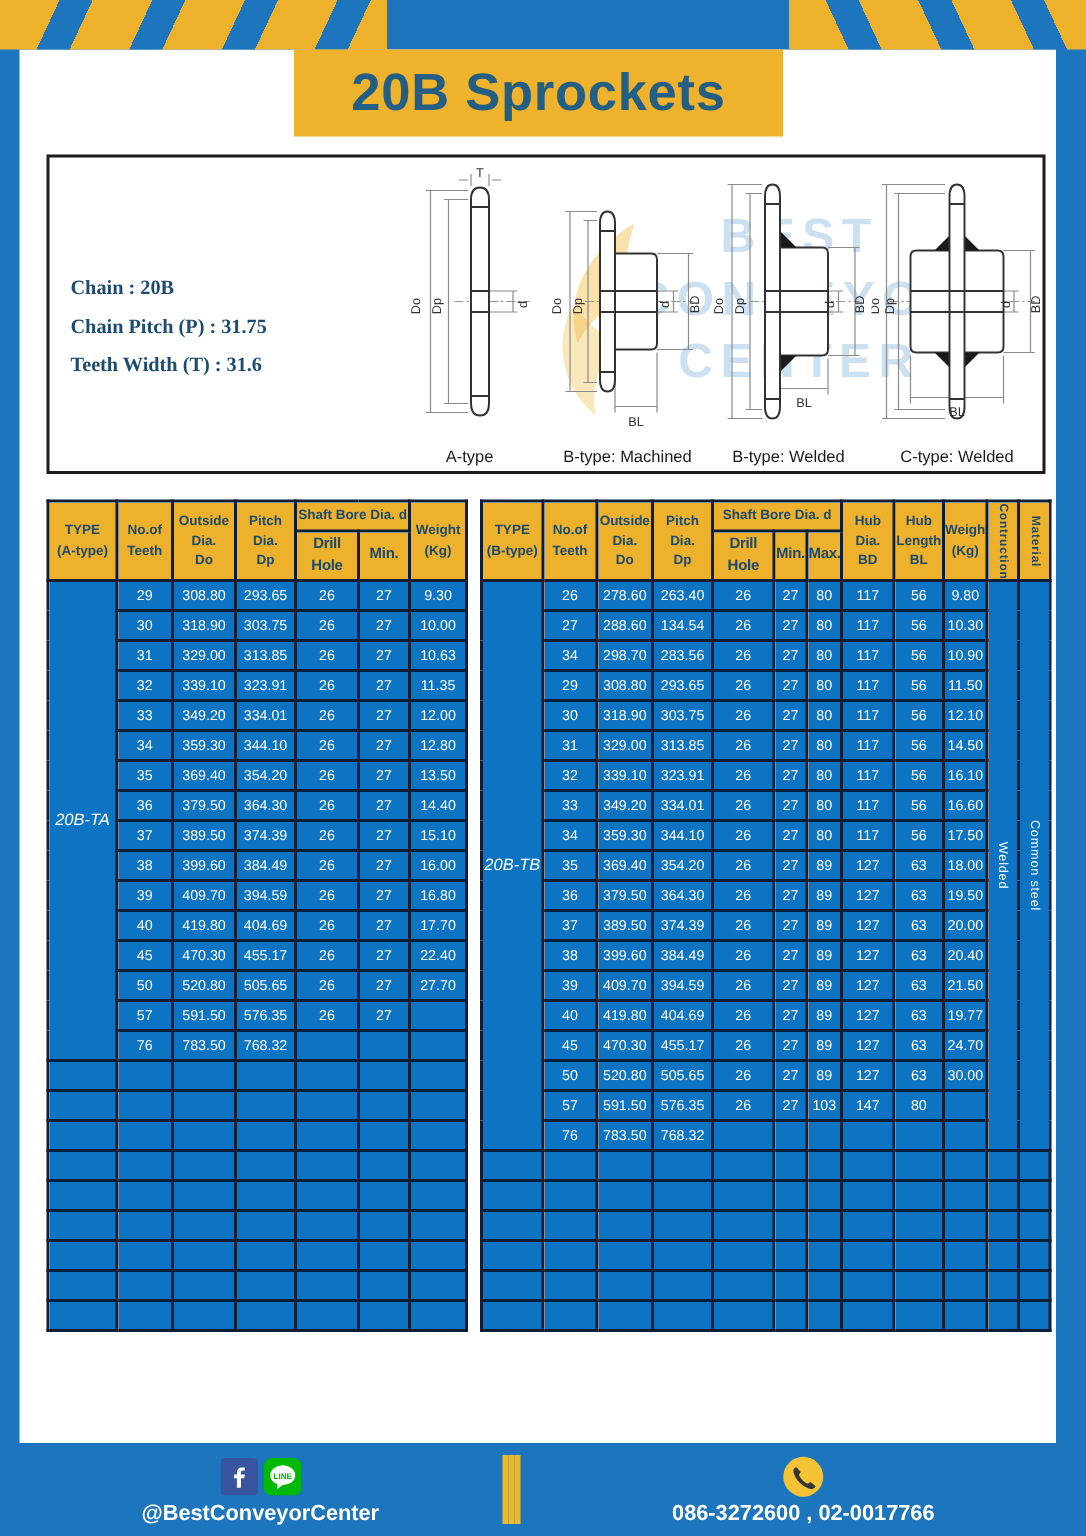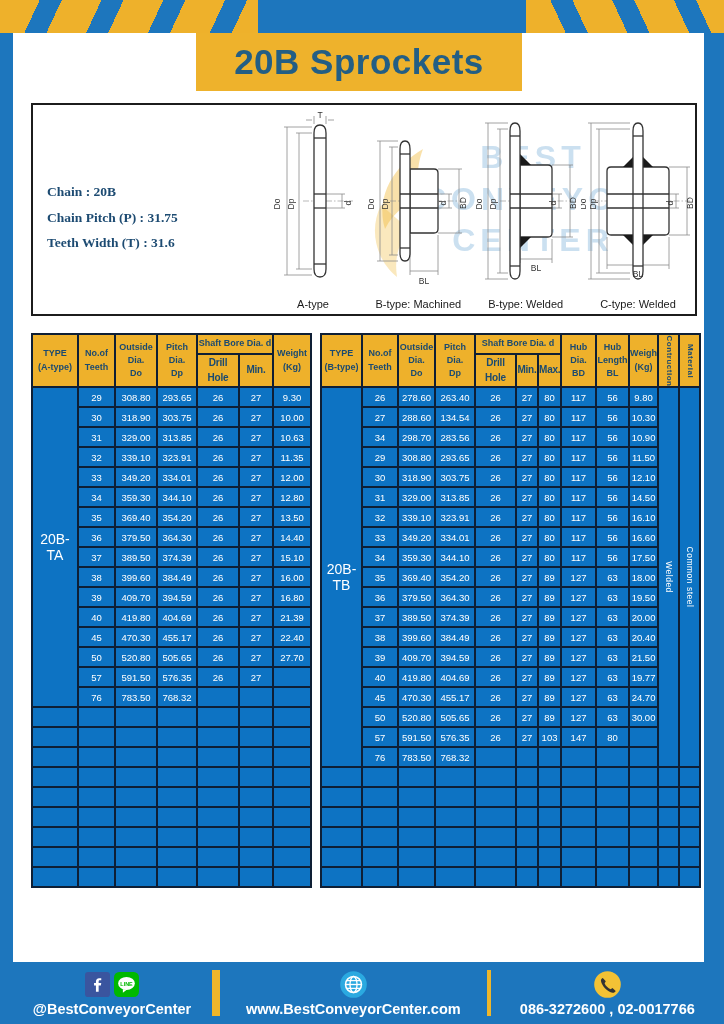--- a/index.html
+++ b/index.html
@@ -45,21 +45,21 @@
   table.tbl{border-collapse:collapse;table-layout:fixed;}
   #table-a{width:280px;}
   #table-b{width:379px;margin-left:8px;}
   .tbl th,.tbl td{border:2px solid #0e1f35;overflow:hidden;box-sizing:border-box;}
   .tbl th{background:#eeb12b;color:#1b4a70;font-weight:bold;font-size:9px;
           line-height:1.45;text-align:center;padding:1px 0;}
   .tbl thead tr:first-child th{height:20px;}
   .tbl thead tr:last-child th{height:22px;font-size:10px;letter-spacing:-0.2px;text-align:center;}
   .tbl td{background:#0d73c3;color:#fff;font-size:9.5px;text-align:center;
           height:20px;padding:0;vertical-align:middle;}
-  .tbl td.type-cell{font-size:14px;}
+  .tbl td.type-cell{font-size:11px;font-style:italic;}
   .vcell{position:relative;}
   .vcell .vert{position:absolute;top:50%;left:50%;transform:translate(-50%,-50%) rotate(90deg);
                white-space:nowrap;font-size:8px;letter-spacing:.5px;}
   td.vcell .vert{font-size:8.5px;}
 
   
   .footer{position:absolute;left:0;bottom:0;width:724px;height:62px;background:#1d76bd;z-index:5;
           display:flex;align-items:center;}
   .f-sec{display:flex;flex-direction:column;align-items:center;justify-content:center;gap:2px;}
   .f-sec.s1{flex:168 0 0;padding-left:12px;}
@@ -382,21 +382,21 @@
             <td>26</td>
             <td>27</td>
             <td>16.80</td>
           </tr>
           <tr>
             <td>40</td>
             <td>419.80</td>
             <td>404.69</td>
             <td>26</td>
             <td>27</td>
-            <td>21.39</td>
+            <td>17.70</td>
           </tr>
           <tr>
             <td>45</td>
             <td>470.30</td>
             <td>455.17</td>
             <td>26</td>
             <td>27</td>
             <td>22.40</td>
           </tr>
           <tr>
@@ -883,33 +883,20 @@
           <rect width="24" height="24" rx="5" fill="#00b900"></rect>
           <ellipse cx="12" cy="11" rx="8" ry="6.3" fill="#fff"></ellipse>
           <path d="M8.5 16.5 L8.5 20 L12.5 16.8 Z" fill="#fff"></path>
           <text x="12" y="13.2" font-size="5.2" font-weight="bold" fill="#00b900" text-anchor="middle" font-family="Liberation Sans,sans-serif">LINE</text>
         </svg>
       </div>
       <div class="f-label">@BestConveyorCenter</div>
     </div>
     <div class="f-div"></div>
     <div class="f-div"></div>
-    <div class="f-sec s3">
-      <div class="f-icons">
-        <svg width="29" height="29" viewBox="0 0 24 24">
-          <circle cx="12" cy="12" r="11" fill="#2ba9e0"></circle>
-          <circle cx="12" cy="12" r="6.6" fill="none" stroke="#fff" stroke-width="1.3"></circle>
-          <ellipse cx="12" cy="12" rx="2.9" ry="6.6" fill="none" stroke="#fff" stroke-width="1.1"></ellipse>
-          <line x1="5.4" y1="12" x2="18.6" y2="12" stroke="#fff" stroke-width="1.1"></line>
-          <line x1="6.4" y1="8.8" x2="17.6" y2="8.8" stroke="#fff" stroke-width="1"></line>
-          <line x1="6.4" y1="15.2" x2="17.6" y2="15.2" stroke="#fff" stroke-width="1"></line>
-        </svg>
-      </div>
-      <div class="f-label">www.BestConveyorCenter.com</div>
-    </div>
     <div class="f-div"></div>
     <div class="f-sec s4">
       <div class="f-icons">
         <svg width="29" height="29" viewBox="0 0 24 24">
           <circle cx="12" cy="12" r="11" fill="#f3c235"></circle>
           <path d="M8.1 6.6 C7 7.2 6.4 8.1 6.6 9.2 C7 11.3 8.3 13.5 10.1 15.3 C11.9 17.1 14.1 18.4 16.2 18.8 C17.3 19 18.2 18.4 18.8 17.3 L16.1 14.9 L14.6 15.9 C13.5 15.5 12.5 14.8 11.6 13.9 C10.7 13 10 12 9.6 10.9 L10.6 9.4 Z" fill="#333"></path>
         </svg>
       </div>
       <div class="f-label">086-3272600 , 02-0017766</div>
     </div>

